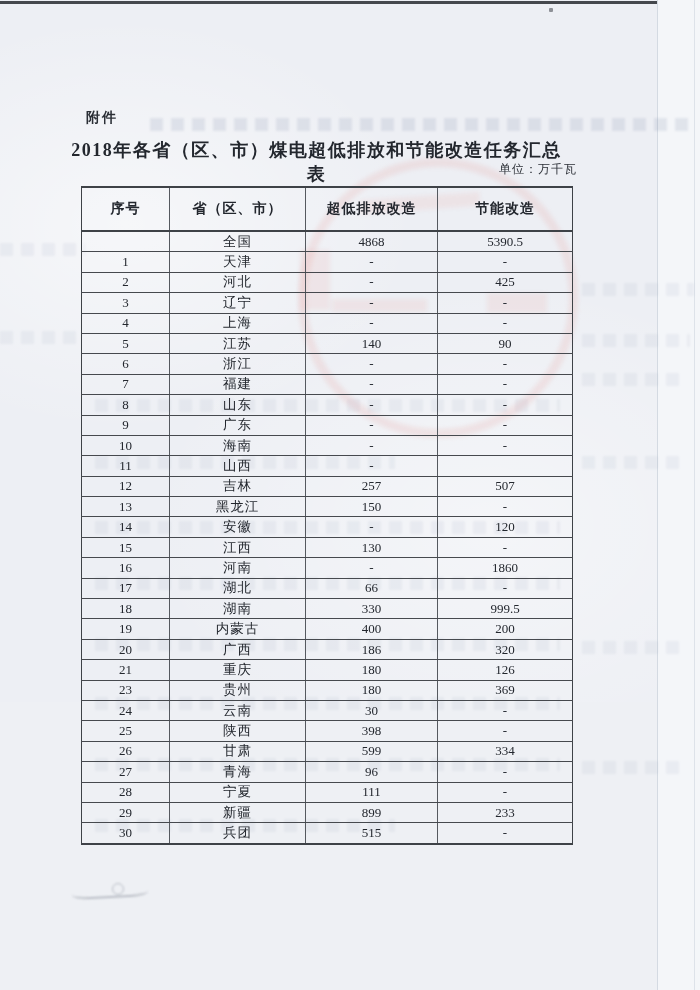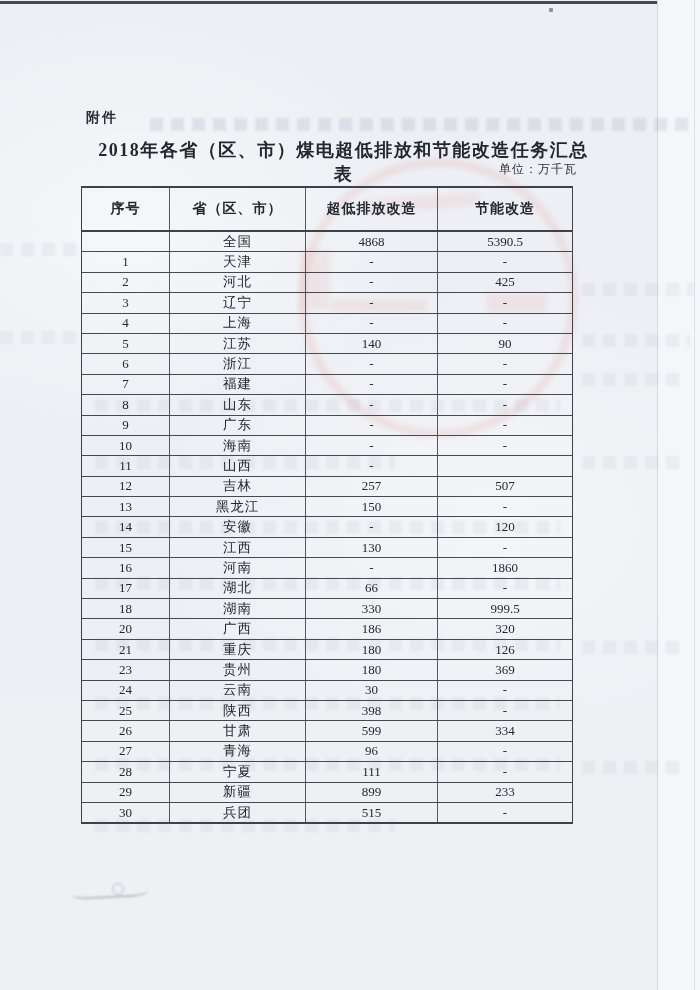--- a/index.html
+++ b/index.html
@@ -31,21 +31,21 @@
   .sm3{left:360px;top:196px;width:120px;height:14px;transform:rotate(-4deg);}
   .sm4{left:300px;top:250px;width:30px;height:60px;}
 
   
   .bleed{position:absolute;height:13px;filter:blur(1.1px);opacity:.55;pointer-events:none;
          background:repeating-linear-gradient(90deg, rgba(116,130,162,.28) 0 13px, rgba(116,130,162,0) 13px 21px);}
   .bleed.faint{opacity:.3;}
 
   
   .attachment{position:absolute;left:86px;top:109px;font-size:14px;font-weight:700;letter-spacing:2px;}
-  .title{position:absolute;left:98px;top:138px;width:491px;margin:0;text-align:center;
+  .title{position:absolute;left:71px;top:138px;width:491px;margin:0;text-align:center;
          font-size:18px;font-weight:700;letter-spacing:1.5px;color:#23272e;}
   .unit{position:absolute;left:81px;top:161px;width:496px;text-align:right;font-size:12px;letter-spacing:1px;}
 
   
   table.sheet{position:absolute;left:81px;top:186px;width:491px;border-collapse:collapse;table-layout:fixed;}
   table.sheet col.c0{width:88px;} table.sheet col.c1{width:136px;}
   table.sheet col.c2{width:132px;} table.sheet col.c3{width:135px;}
   table.sheet th{
     height:40px;font-size:14px;font-weight:700;letter-spacing:1px;color:#23272e;
     border-top:2px solid #3e4247;border-bottom:2px solid #3e4247;
@@ -229,20 +229,26 @@
           <td>66</td>
           <td>-</td>
         </tr>
         <tr>
           <td>18</td>
           <td class="prov">湖南</td>
           <td>330</td>
           <td>999.5</td>
         </tr>
         <tr>
+          <td>19</td>
+          <td class="prov">内蒙古</td>
+          <td>400</td>
+          <td>200</td>
+        </tr>
+        <tr>
           <td>20</td>
           <td class="prov">广西</td>
           <td>186</td>
           <td>320</td>
         </tr>
         <tr>
           <td>21</td>
           <td class="prov">重庆</td>
           <td>180</td>
           <td>126</td>

